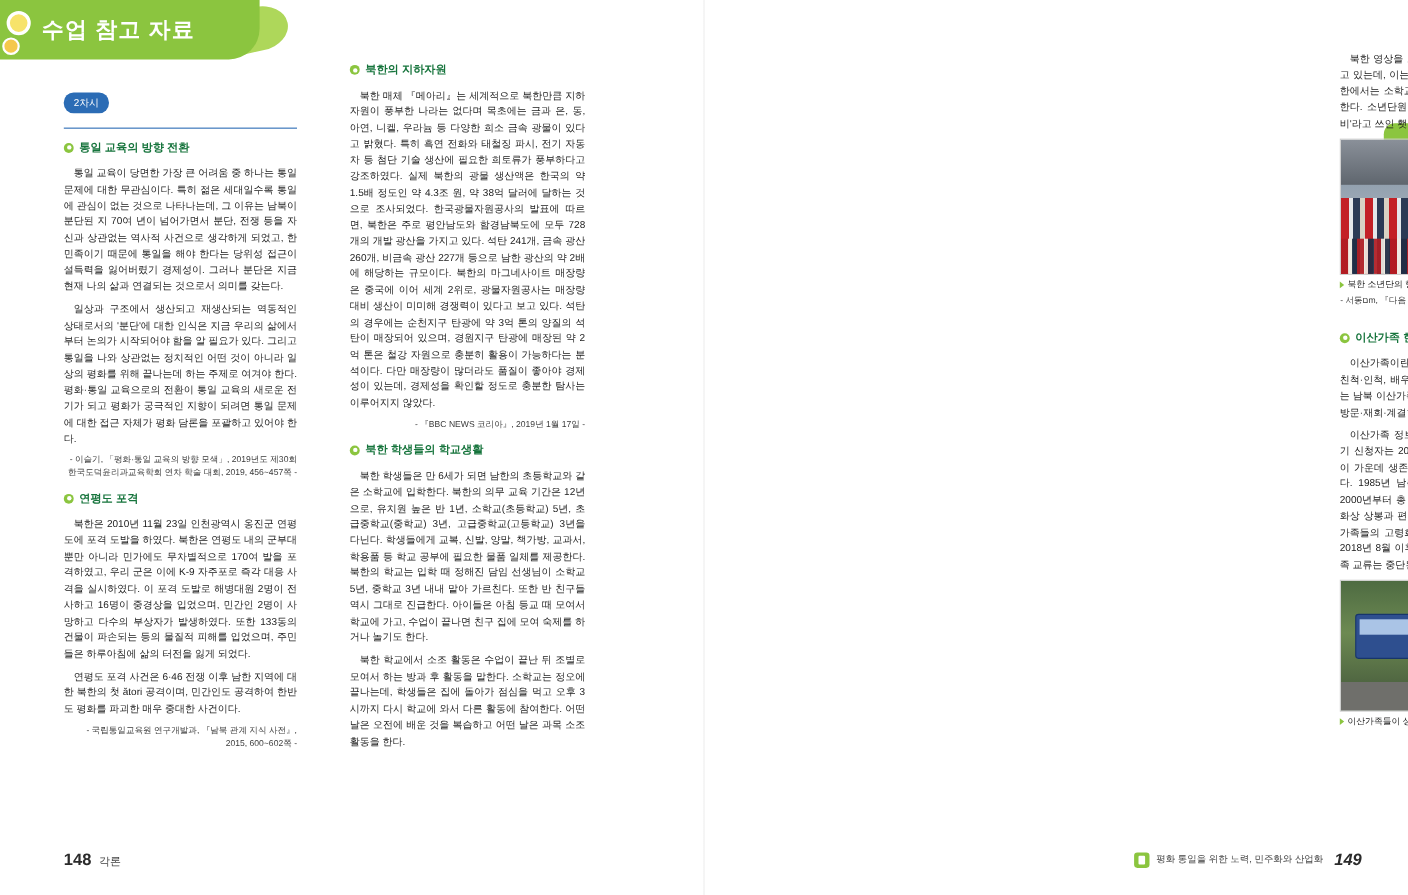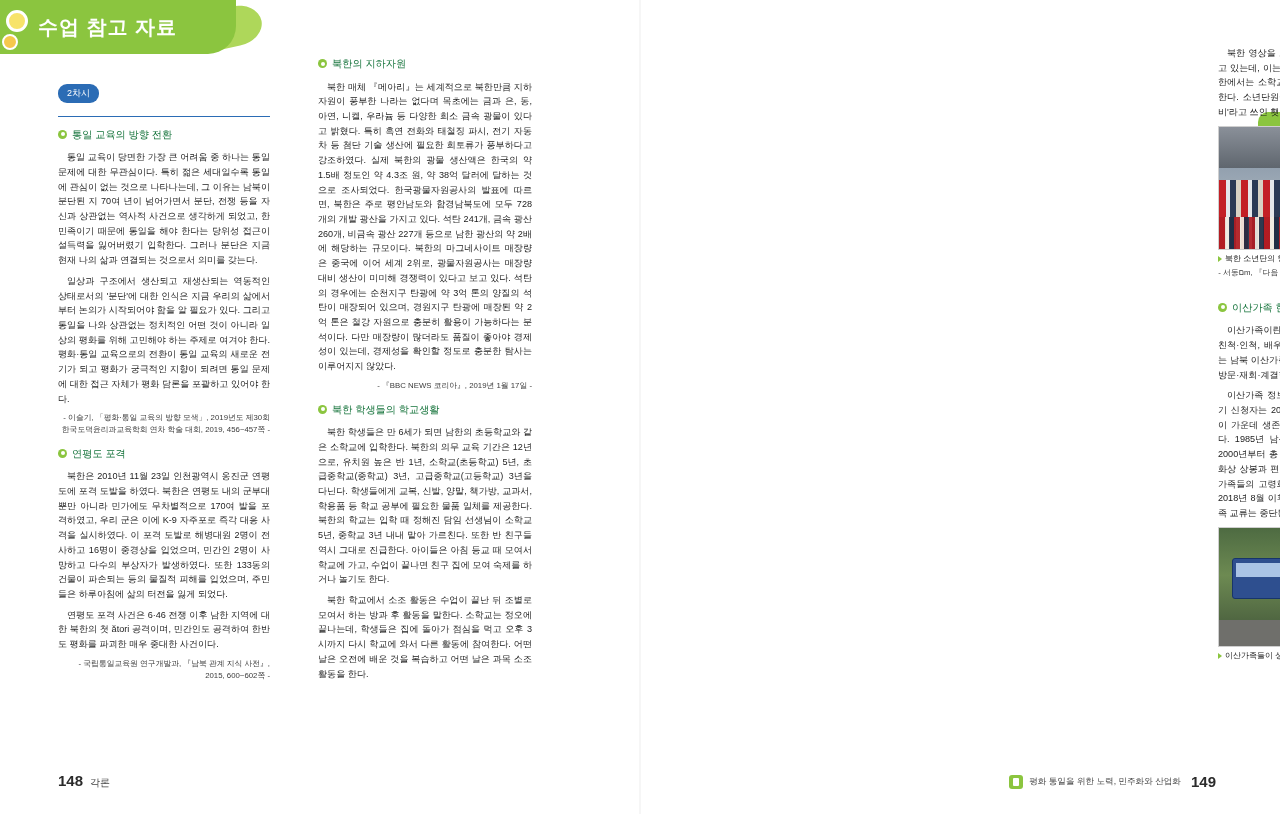--- a/index.html
+++ b/index.html
@@ -89,21 +89,21 @@
   #col1 { left:58px;  top:84px;  width:212px; }
   #col2 { left:318px; top:56px;  width:214px; }
   #col3 { left:578px; top:46px;  width:214px; }
 
   
   .sec-head {
     display:flex; align-items:flex-start;
     gap:5px;
     margin:0 0 7px 0;
     font-size:10.2px;
-    font-weight:normal;
+    font-weight:bold;
     color:#16743c;
   }
   .sec-head .dot {
     display:inline-block;
     flex:0 0 auto;
     width:9px; height:9px;
     border-radius:50%;
     background:#8bc53f;
     margin-top:3px;
     position:relative;
@@ -190,33 +190,33 @@
   
   .footer-left {
     position:absolute; left:58px; bottom:24px;
     display:flex; align-items:baseline; gap:7px;
   }
   .folio {
     font-size:15px; font-weight:bold; color:#2b2b2b;
   }
   .folio-label { font-size:10px; color:#444; }
   .footer-right {
-    position:absolute; right:64px; bottom:24px;
+    position:absolute; right:42px; bottom:24px;
     display:flex; align-items:center; gap:6px;padding-left:17px;
   }
   .footer-right .fbadge {
     width:14px; height:14px; border-radius:3px;
     background:#8bc53f; position:relative;
   }
   .footer-right .fbadge::after{
     content:""; position:absolute; left:4px; top:3px;
     width:6px; height:8px; background:#fff; border-radius:1px;
   }
   .footer-right .ftext { font-size:8.6px; color:#444; }
-  .footer-right .folio { margin-left:4px; }
+  .footer-right .folio { margin-left:4px;font-style:italic; }
 
   .gutter {
     position:absolute;
     left:639px; top:0; width:2px; height:100%;
     background:linear-gradient(90deg,#ffffff,#ededed,#ffffff);
   }
 </style>
 </head>
 <body>
 
@@ -233,22 +233,22 @@
 
     <div class="col" id="col1">
       <div class="lesson-underline">
         <span class="lesson-pill">2차시</span>
       </div>
 
       <div class="sec-head">
         <span class="dot"></span>
         <span>통일 교육의 방향 전환</span>
       </div>
-      <p class="para">통일 교육이 당면한 가장 큰 어려움 중 하나는 통일 문제에 대한 무관심이다. 특히 젊은 세대일수록 통일에 관심이 없는 것으로 나타나는데, 그 이유는 남북이 분단된 지 70여 년이 넘어가면서 분단, 전쟁 등을 자신과 상관없는 역사적 사건으로 생각하게 되었고, 한민족이기 때문에 통일을 해야 한다는 당위성 접근이 설득력을 잃어버렸기 입학한다. 그러나 분단은 지금 현재 나의 삶과 연결되는 것으로서 의미를 갖는다.</p>
-      <p class="para">일상과 구조에서 생산되고 재생산되는 역동적인 상태로서의 '분단'에 대한 인식은 지금 우리의 삶에서부터 논의가 시작되어야 함을 알 필요가 있다. 그리고 통일을 나와 상관없는 정치적인 어떤 것이 아니라 일상의 평화를 위해 고민해야 하는 주제로 여겨야 한다. 평화·통일 교육으로의 전환이 통일 교육의 새로운 전기가 되고 평화가 궁극적인 지향이 되려면 통일 문제에 대한 접근 자체가 평화 담론을 포괄하고 있어야 한다.</p>
+      <p class="para">통일 교육이 당면한 가장 큰 어려움 중 하나는 통일 문제에 대한 무관심이다. 특히 젊은 세대일수록 통일에 관심이 없는 것으로 나타나는데, 그 이유는 남북이 분단된 지 70여 년이 넘어가면서 분단, 전쟁 등을 자신과 상관없는 역사적 사건으로 생각하게 되었고, 한민족이기 때문에 통일을 해야 한다는 당위성 접근이 설득력을 잃어버렸기 경제성이. 그러나 분단은 지금 현재 나의 삶과 연결되는 것으로서 의미를 갖는다.</p>
+      <p class="para">일상과 구조에서 생산되고 재생산되는 역동적인 상태로서의 '분단'에 대한 인식은 지금 우리의 삶에서부터 논의가 시작되어야 함을 알 필요가 있다. 그리고 통일을 나와 상관없는 정치적인 어떤 것이 아니라 일상의 평화를 위해 끝나는데 하는 주제로 여겨야 한다. 평화·통일 교육으로의 전환이 통일 교육의 새로운 전기가 되고 평화가 궁극적인 지향이 되려면 통일 문제에 대한 접근 자체가 평화 담론을 포괄하고 있어야 한다.</p>
       <p class="src">- 이슬기, 「평화·통일 교육의 방향 모색」, 2019년도 제30회 한국도덕윤리과교육학회 연차 학술 대회, 2019, 456~457쪽 -</p>
 
       <div class="sec-head">
         <span class="dot"></span>
         <span>연평도 포격</span>
       </div>
       <p class="para">북한은 2010년 11월 23일 인천광역시 옹진군 연평도에 포격 도발을 하였다. 북한은 연평도 내의 군부대뿐만 아니라 민가에도 무차별적으로 170여 발을 포격하였고, 우리 군은 이에 K-9 자주포로 즉각 대응 사격을 실시하였다. 이 포격 도발로 해병대원 2명이 전사하고 16명이 중경상을 입었으며, 민간인 2명이 사망하고 다수의 부상자가 발생하였다. 또한 133동의 건물이 파손되는 등의 물질적 피해를 입었으며, 주민들은 하루아침에 삶의 터전을 잃게 되었다.</p>
       <p class="para">연평도 포격 사건은 6·46 전쟁 이후 남한 지역에 대한 북한의 첫 ători 공격이며, 민간인도 공격하여 한반도 평화를 파괴한 매우 중대한 사건이다.</p>
       <p class="src">- 국립통일교육원 연구개발과, 『남북 관계 지식 사전』, 2015, 600~602쪽 -</p>
     </div>

